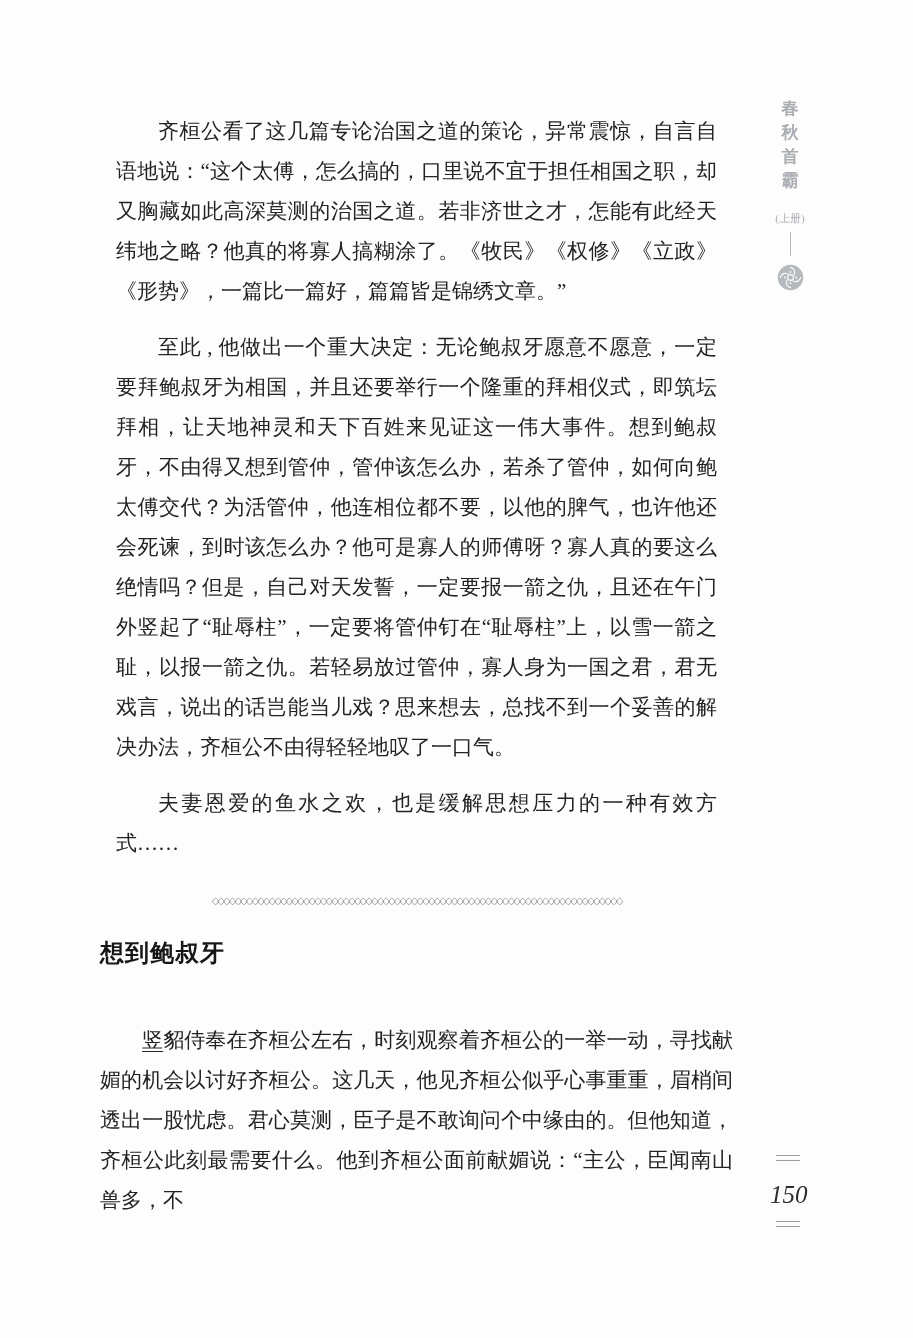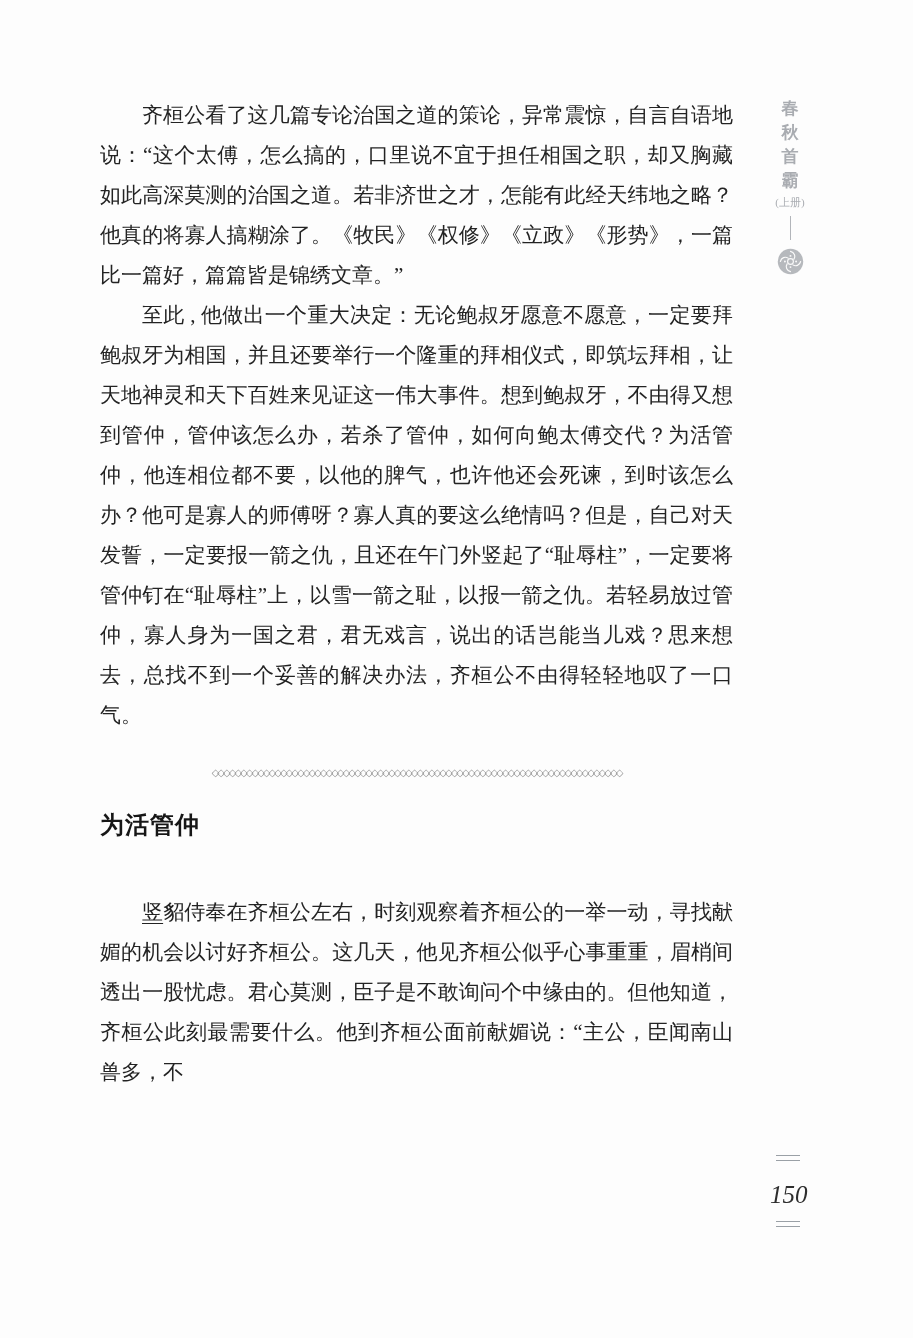--- a/index.html
+++ b/index.html
@@ -8,21 +8,21 @@
     background:#fdfdfd;
     font-family:"Liberation Serif","DejaVu Serif",serif;
     color:#222;
     overflow:hidden;
   }
   
   .content{
     position:absolute;left:100px;top:95px;width:633px;
   }
   p.body-par{
-    margin:0;
+    margin:16px;
     font-size:21px;line-height:40px;
     text-align:justify;text-justify:inter-ideograph;
     text-indent:2em;
     color:#232323;
     letter-spacing:0;
     word-break:break-all;
   }
   .pname{
     text-decoration:underline;
     text-underline-offset:4px;
@@ -52,21 +52,21 @@
   
   .sidebar{
     position:absolute;left:767px;top:97px;width:46px;
     text-align:center;color:#a9acb1;
   }
   .sidebar .tchar{
     font-size:17px;font-weight:bold;line-height:24px;
     letter-spacing:0;
   }
   .sidebar .volume{
-    font-size:11px;line-height:14px;margin-top:2px;
+    font-size:11px;line-height:14px;margin-top:18px;
     white-space:nowrap;color:#aaadb2;
   }
   .sidebar .vline{
     width:1px;height:24px;background:#b2b5ba;margin:7px auto 8px auto;
   }
   .sidebar .ornament{display:block;margin:0 auto;}
   
   .pagenum{
     position:absolute;left:770px;top:1155px;width:36px;text-align:center;
   }
@@ -79,24 +79,25 @@
     font-style:italic;color:#2e2e2e;
     font-family:"Liberation Serif","DejaVu Serif",serif;
   }
 </style>
 </head>
 <body>
 
 <div class="content">
   <p class="body-par">齐桓公看了这几篇专论治国之道的策论，异常震惊，自言自语地说：“这个太傅，怎么搞的，口里说不宜于担任相国之职，却又胸藏如此高深莫测的治国之道。若非济世之才，怎能有此经天纬地之略？他真的将寡人搞糊涂了。《牧民》《权修》《立政》《形势》，一篇比一篇好，篇篇皆是锦绣文章。”</p>
   <p class="body-par">至此 , 他做出一个重大决定：无论鲍叔牙愿意不愿意，一定要拜鲍叔牙为相国，并且还要举行一个隆重的拜相仪式，即筑坛拜相，让天地神灵和天下百姓来见证这一伟大事件。想到鲍叔牙，不由得又想到管仲，管仲该怎么办，若杀了管仲，如何向鲍太傅交代？为活管仲，他连相位都不要，以他的脾气，也许他还会死谏，到时该怎么办？他可是寡人的师傅呀？寡人真的要这么绝情吗？但是，自己对天发誓，一定要报一箭之仇，且还在午门外竖起了“耻辱柱”，一定要将管仲钉在“耻辱柱”上，以雪一箭之耻，以报一箭之仇。若轻易放过管仲，寡人身为一国之君，君无戏言，说出的话岂能当儿戏？思来想去，总找不到一个妥善的解决办法，齐桓公不由得轻轻地叹了一口气。</p>
+  <p class="body-par">夫妻恩爱的鱼水之欢，也是缓解思想压力的一种有效方式……</p>
 
   <div class="divider">◇◇◇◇◇◇◇◇◇◇◇◇◇◇◇◇◇◇◇◇◇◇◇◇◇◇◇◇◇◇◇◇◇◇◇◇◇◇◇◇◇◇◇◇◇◇◇◇◇◇◇◇◇◇◇◇◇◇◇◇◇◇◇◇◇◇◇◇◇◇◇◇</div>
 
-  <h2 class="section-heading">为活管仲</h2>
+  <h2 class="section-heading">想到鲍叔牙</h2>
 
   <p class="section-par"><span class="pname">竖</span><span>貂侍奉在齐桓公左右，时刻观察着齐桓公的一举一动，寻找献媚的机会以讨好齐桓公。这几天，他见齐桓公似乎心事重重，眉梢间透出一股忧虑。君心莫测，臣子是不敢询问个中缘由的。但他知道，齐桓公此刻最需要什么。他到齐桓公面前献媚说：“主公，臣闻南山兽多，不</span></p>
 </div>
 
 <div class="sidebar">
   <div class="tchar">春</div>
   <div class="tchar">秋</div>
   <div class="tchar">首</div>
   <div class="tchar">霸</div>
   <div class="volume">(上册)</div>

